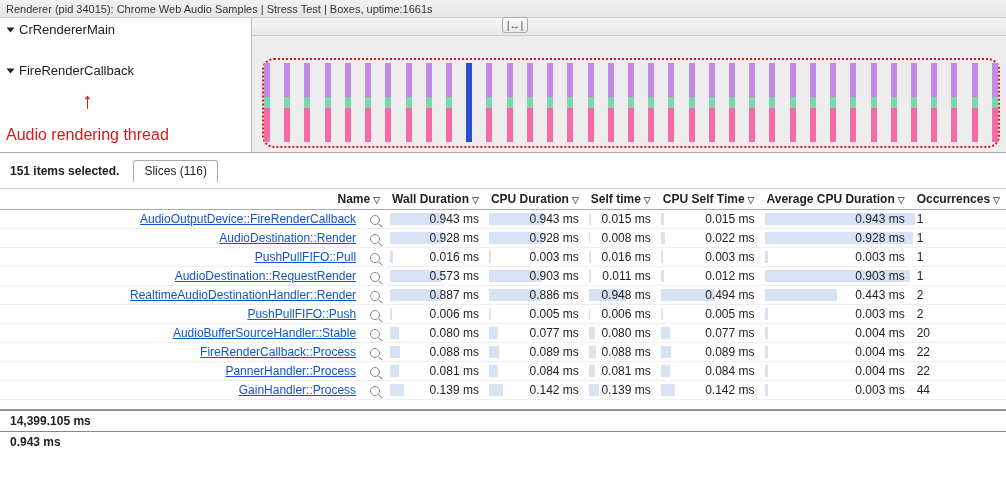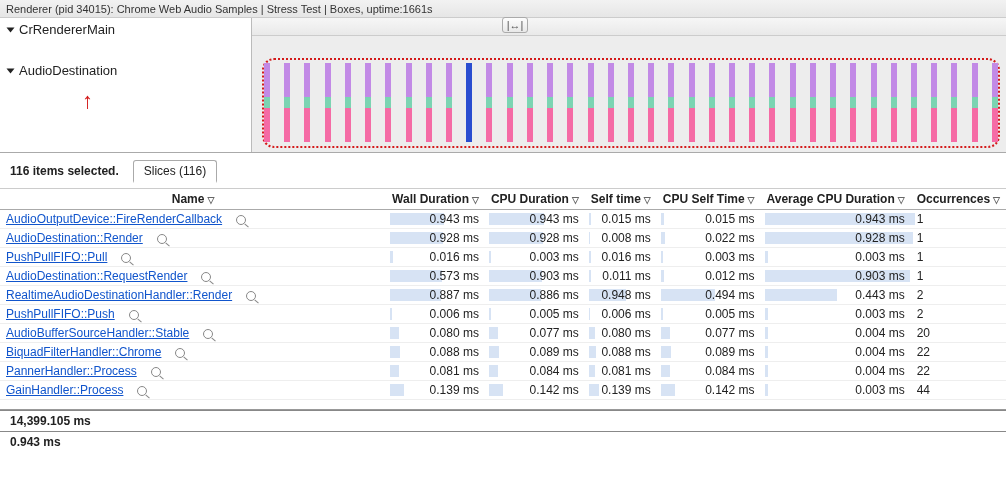--- a/index.html
+++ b/index.html
@@ -131,33 +131,33 @@
     position:relative;
     top:1px;
   }
 
   table.data {
     width:100%;
     border-collapse:collapse;
     font-size:12px;
   }
   table.data th {
-    text-align:center;
+    text-align:right;
     font-weight:bold;
     padding:3px 6px;
     border-bottom:1px solid #aaa;
     white-space:nowrap;
   }
   table.data th .sort { font-size:9px; color:#666; margin-left:3px; }
   table.data td {
     padding:2px 6px;
     border-bottom:1px solid #eee;
     white-space:nowrap;
   }
-  table.data td.name { width:395px; }
+  table.data td.name { width:395px;text-align:right; }
   table.data td.name a { color:#1155cc; text-decoration:underline; }
   .mag {
     display:inline-block;
     width:10px;height:10px;
     border:1.2px solid #888;
     border-radius:50%;
     position:relative;
     margin-left:14px;
     vertical-align:middle;
   }
@@ -197,23 +197,24 @@
 
 <div class="layout">
   <div class="track-labels">
     <div class="track-row">
       <span class="caret"></span>
       <span>CrRendererMain</span>
     </div>
     <div style="height:18px"></div>
     <div class="track-row">
       <span class="caret"></span>
-      <span>AudioDestination</span>
+      <span>FireRenderCallback</span>
     </div>
     <div class="annot-arrow">↑</div>
+    <div class="annot-text">Audio rendering thread</div>
   </div>
 
   <div class="timeline">
     <div class="timeline-ruler"></div>
     <div class="marker-btn marker-btn-pos">|↔|</div>
     <div class="callback-box"></div>
     <div class="bars" id="bars">
         <div class="bar-col">
           <div class="seg-purple" style="flex:3"></div>
           <div class="seg-green" style="flex:1"></div>
@@ -396,21 +397,21 @@
         <div class="bar-col">
           <div class="seg-purple" style="flex:3"></div>
           <div class="seg-green" style="flex:1"></div>
           <div class="seg-pink" style="flex:3"></div>
         </div>
       </div>
   </div>
 </div>
 
 <div class="sel-bar">
-  <span style="font-weight:bold">116 items selected.</span>
+  <span style="font-weight:bold">151 items selected.</span>
   <span class="tab">Slices (116)</span>
 </div>
 
 <table class="data">
   <thead>
     <tr>
       <th><span>Name</span><span class="sort">▽</span></th>
       <th style="text-align:right"><span>Wall Duration</span><span class="sort">▽</span></th>
       <th style="text-align:right"><span>CPU Duration</span><span class="sort">▽</span></th>
       <th style="text-align:right"><span>Self time</span><span class="sort">▽</span></th>
@@ -477,21 +478,21 @@
       <tr>
         <td class="name"><a>AudioBufferSourceHandler::Stable</a><span class="mag"></span></td>
         <td class="num"><div class="barfill" style="width:9%"></div><span class="val">0.080 ms</span></td>
         <td class="num"><div class="barfill" style="width:9%"></div><span class="val">0.077 ms</span></td>
         <td class="num"><div class="barfill" style="width:9%"></div><span class="val">0.080 ms</span></td>
         <td class="num"><div class="barfill" style="width:9%"></div><span class="val">0.077 ms</span></td>
         <td class="num"><div class="barfill" style="width:2%"></div><span class="val">0.004 ms</span></td>
         <td>20</td>
       </tr>
       <tr>
-        <td class="name"><a>BiquadFilterHandler::Chrome</a><span class="mag"></span></td>
+        <td class="name"><a>FireRenderCallback::Process</a><span class="mag"></span></td>
         <td class="num"><div class="barfill" style="width:10%"></div><span class="val">0.088 ms</span></td>
         <td class="num"><div class="barfill" style="width:10%"></div><span class="val">0.089 ms</span></td>
         <td class="num"><div class="barfill" style="width:10%"></div><span class="val">0.088 ms</span></td>
         <td class="num"><div class="barfill" style="width:10%"></div><span class="val">0.089 ms</span></td>
         <td class="num"><div class="barfill" style="width:2%"></div><span class="val">0.004 ms</span></td>
         <td>22</td>
       </tr>
       <tr>
         <td class="name"><a>PannerHandler::Process</a><span class="mag"></span></td>
         <td class="num"><div class="barfill" style="width:9%"></div><span class="val">0.081 ms</span></td>

